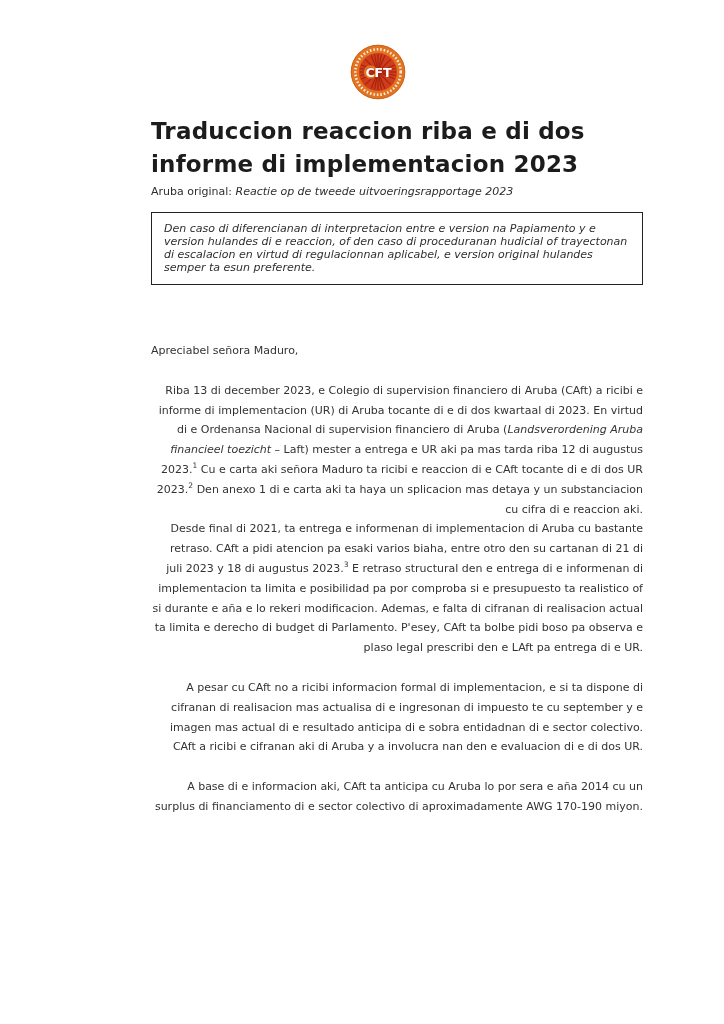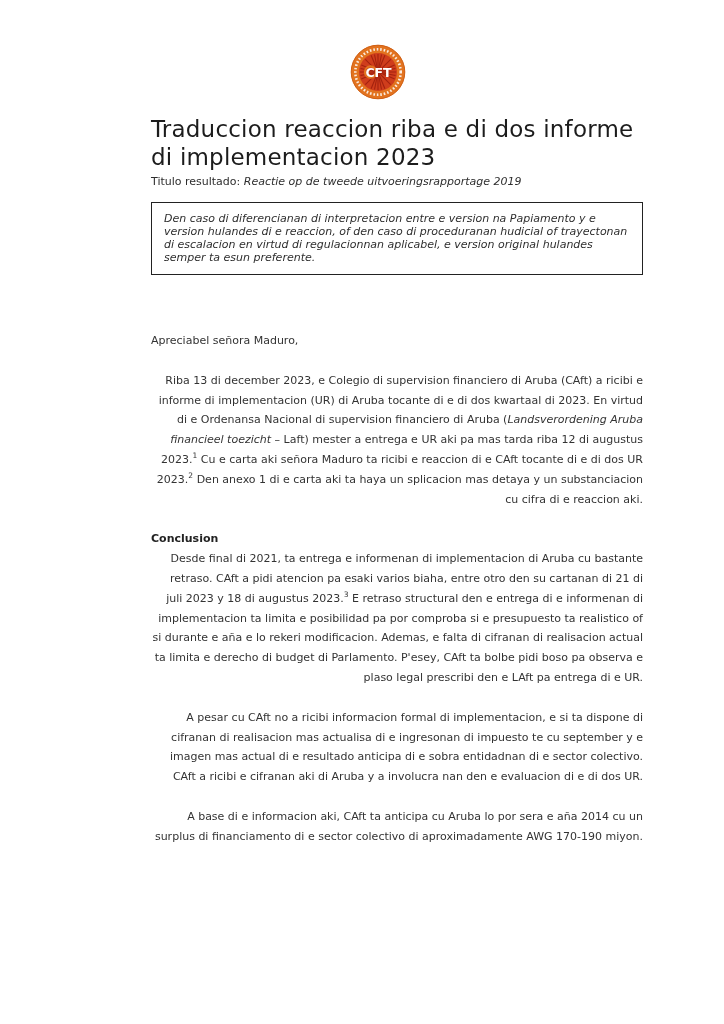--- a/index.html
+++ b/index.html
@@ -20,22 +20,22 @@
     height: 56px;
     margin: 44px auto 0 auto;
   }
   .content {
     margin-left: 120px;
     width: 492px;
   }
   h1.doc-title {
     margin-top: 15px;
     font-size: 23px;
-    line-height: 28px;
-    font-weight: 400;
+    line-height: 33px;
+    font-weight: 700;
     color: #1c1c1c;
     letter-spacing: 0.2px;
   }
   .subtitle {
     margin-top: 3px;
     font-size: 11px;
     line-height: 15px;
     color: #2e2e2e;
   }
   .subtitle em { font-style: italic; }
@@ -104,32 +104,31 @@
       <circle cx="20.5" cy="28" r="5.6" fill="none" stroke="#e2731f" stroke-width="2.2"></circle>
       <text x="28.5" y="32.5" text-anchor="middle" font-family="DejaVu Sans, sans-serif" font-size="12.5" font-weight="bold" fill="#ffffff">CFT</text>
     </svg>
   </div>
 
   <div class="content">
 
     <h1 class="doc-title">Traduccion reaccion riba e di dos informe di implementacion 2023</h1>
 
     <div class="subtitle">
-      <span>Titulo resultado: </span><em>Reactie op de tweede uitvoeringsrapportage 2019</em>
+      <span>Aruba original: </span><em>Reactie op de tweede uitvoeringsrapportage 2023</em>
     </div>
 
     <div class="notice-box">
       <span>Den caso di diferencianan di interpretacion entre e version na Papiamento y e version hulandes di e reaccion, of den caso di proceduranan hudicial of trayectonan di escalacion en virtud di regulacionnan aplicabel, e version original hulandes semper ta esun preferente.</span>
     </div>
 
     <p class="greeting">Apreciabel señora Maduro,</p>
 
     <p class="body-text"><span>Riba 13 di december 2023, e Colegio di supervision financiero di Aruba (CAft) a ricibi e informe di implementacion (UR) di Aruba tocante di e di dos kwartaal di 2023. En virtud di e Ordenansa Nacional di supervision financiero di Aruba (</span><em>Landsverordening Aruba financieel toezicht</em><span> – Laft) mester a entrega e UR aki pa mas tarda riba 12 di augustus 2023.</span><sup class="fn">1</sup><span> Cu e carta aki señora Maduro ta ricibi e reaccion di e CAft tocante di e di dos UR 2023.</span><sup class="fn">2</sup><span> Den anexo 1 di e carta aki ta haya un splicacion mas detaya y un substanciacion cu cifra di e reaccion aki.</span></p>
 
-    <h2 class="section-heading">Conclusion</h2>
 
     <p class="body-text after-heading"><span>Desde final di 2021, ta entrega e informenan di implementacion di Aruba cu bastante retraso. CAft a pidi atencion pa esaki varios biaha, entre otro den su cartanan di 21 di juli 2023 y 18 di augustus 2023.</span><sup class="fn">3</sup><span> E retraso structural den e entrega di e informenan di implementacion ta limita e posibilidad pa por comproba si e presupuesto ta realistico of si durante e aña e lo rekeri modificacion. Ademas, e falta di cifranan di realisacion actual ta limita e derecho di budget di Parlamento. P'esey, CAft ta bolbe pidi boso pa observa e plaso legal prescribi den e LAft pa entrega di e UR.</span></p>
 
     <p class="body-text">A pesar cu CAft no a ricibi informacion formal di implementacion, e si ta dispone di cifranan di realisacion mas actualisa di e ingresonan di impuesto te cu september y e imagen mas actual di e resultado anticipa di e sobra entidadnan di e sector colectivo. CAft a ricibi e cifranan aki di Aruba y a involucra nan den e evaluacion di e di dos UR.</p>
 
     <p class="body-text">A base di e informacion aki, CAft ta anticipa cu Aruba lo por sera e aña 2014 cu un surplus di financiamento di e sector colectivo di aproximadamente AWG 170-190 miyon.</p>
 
   </div>
 </div>
 

